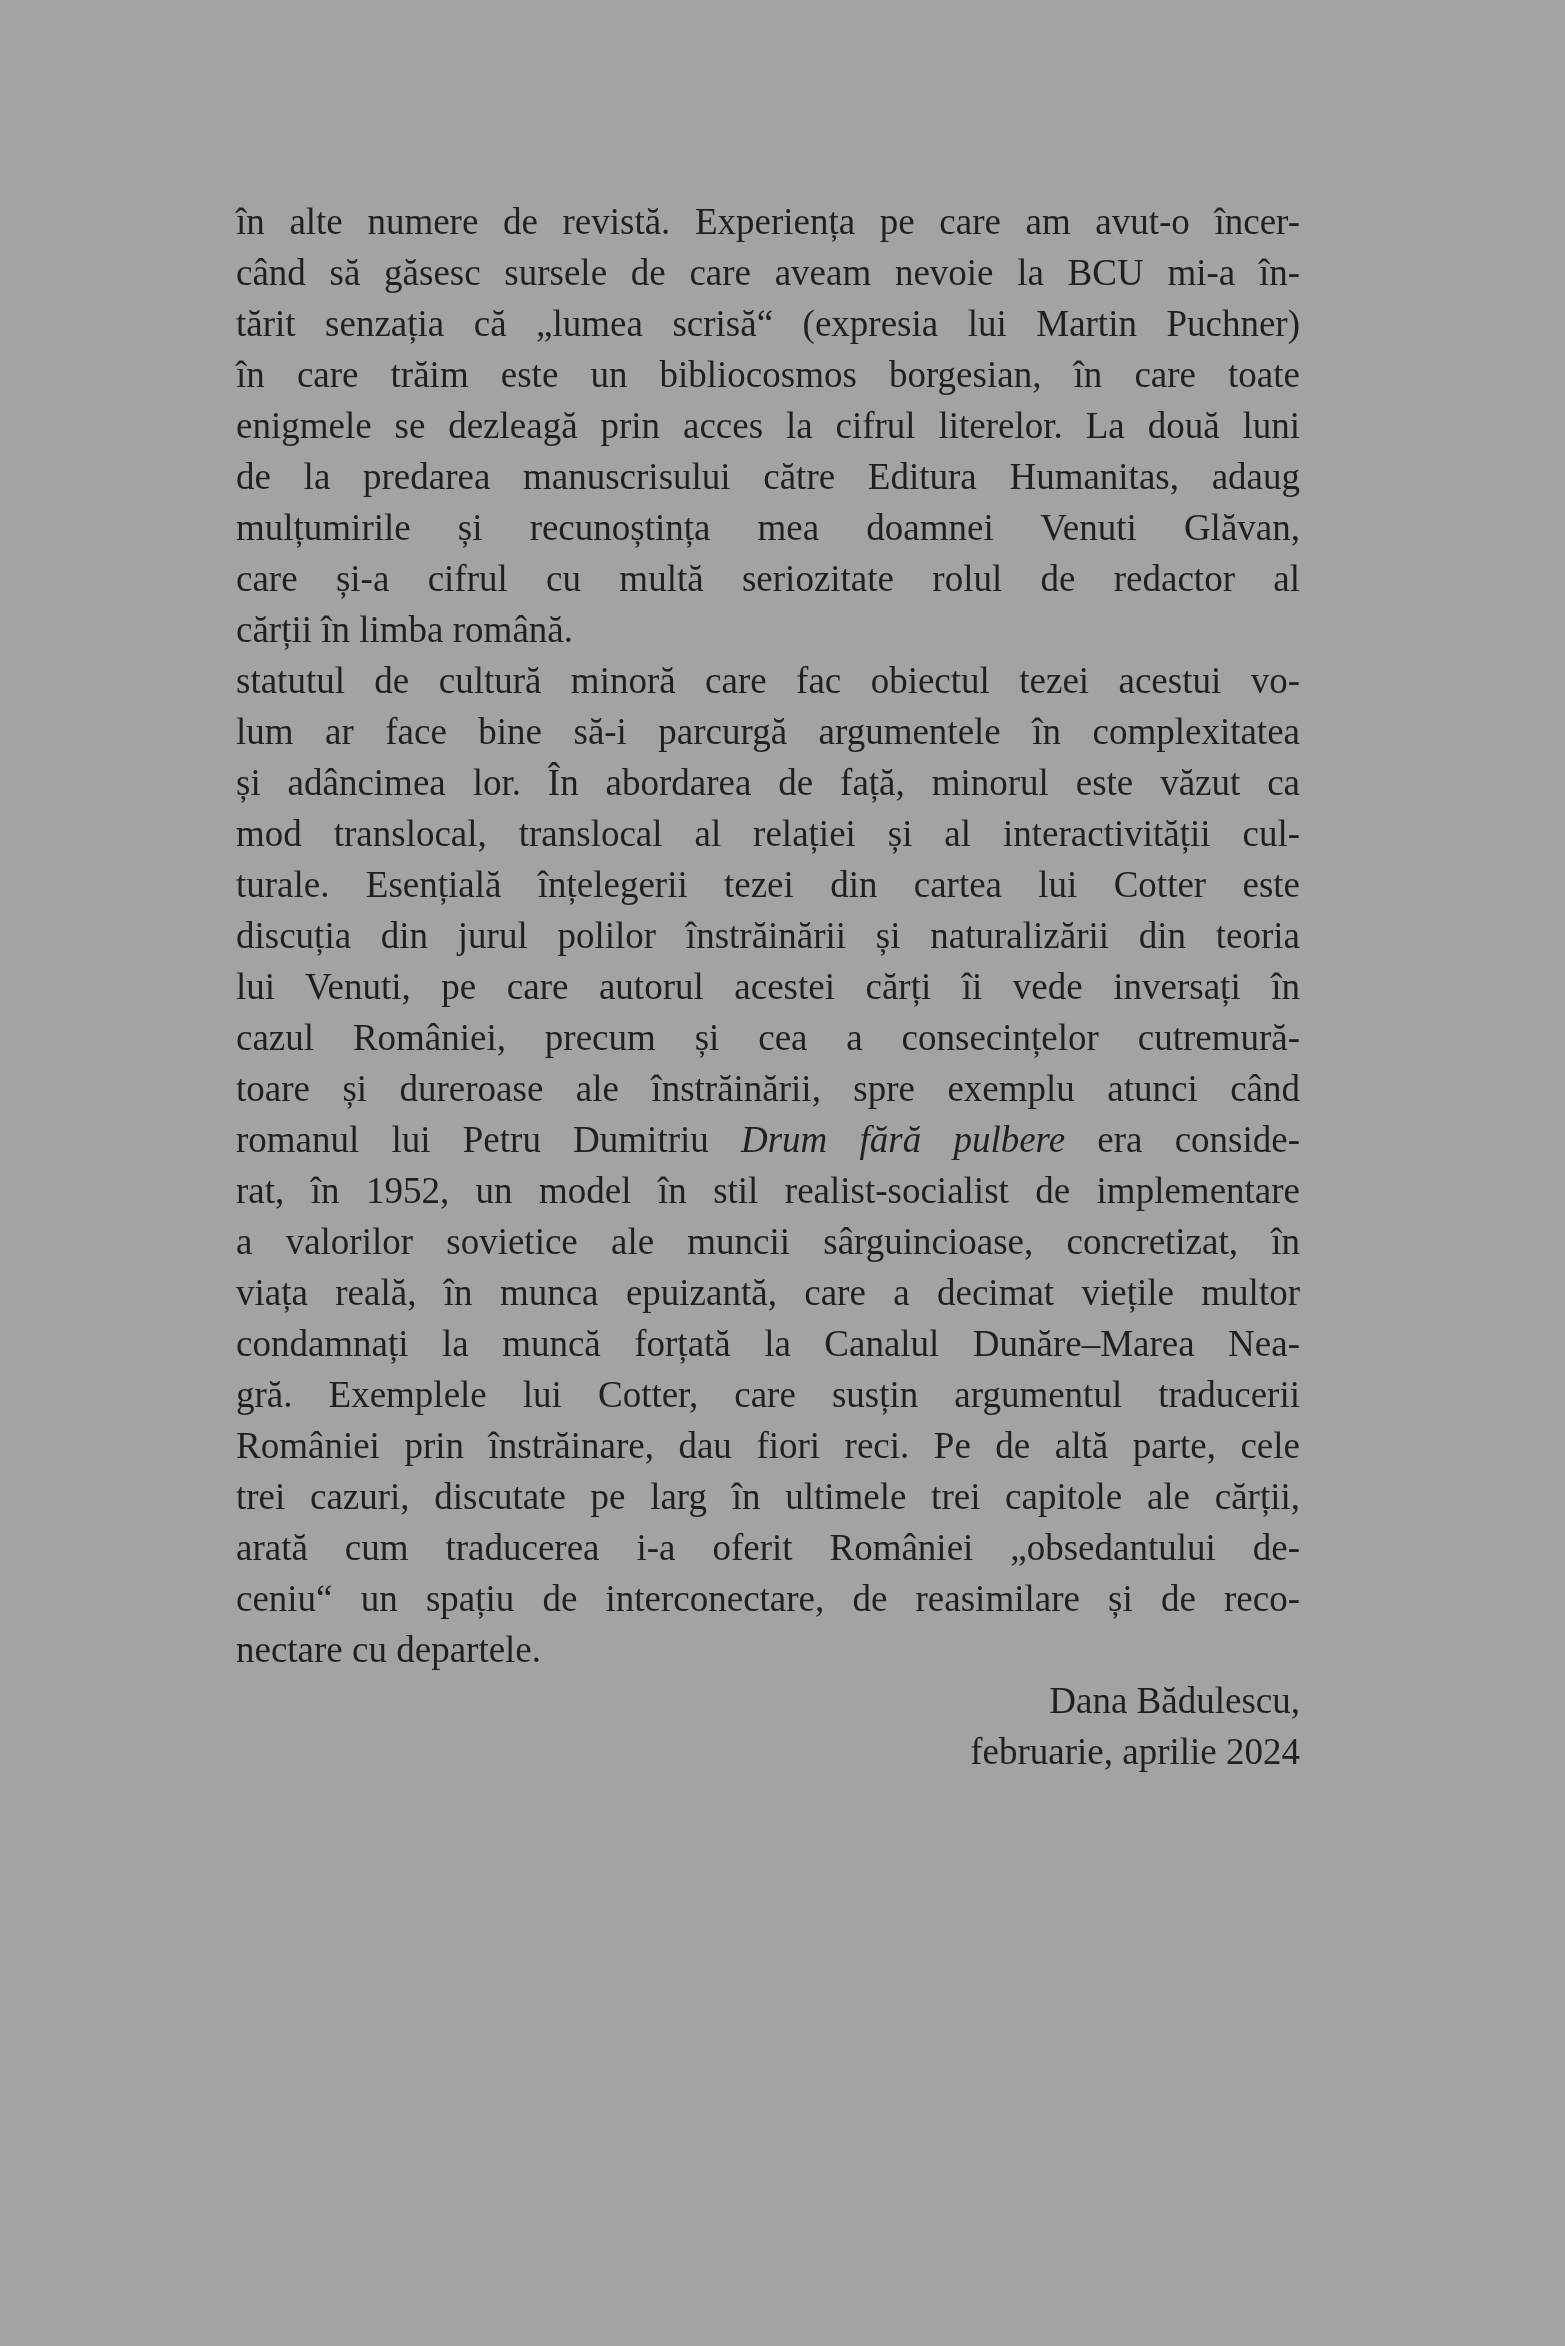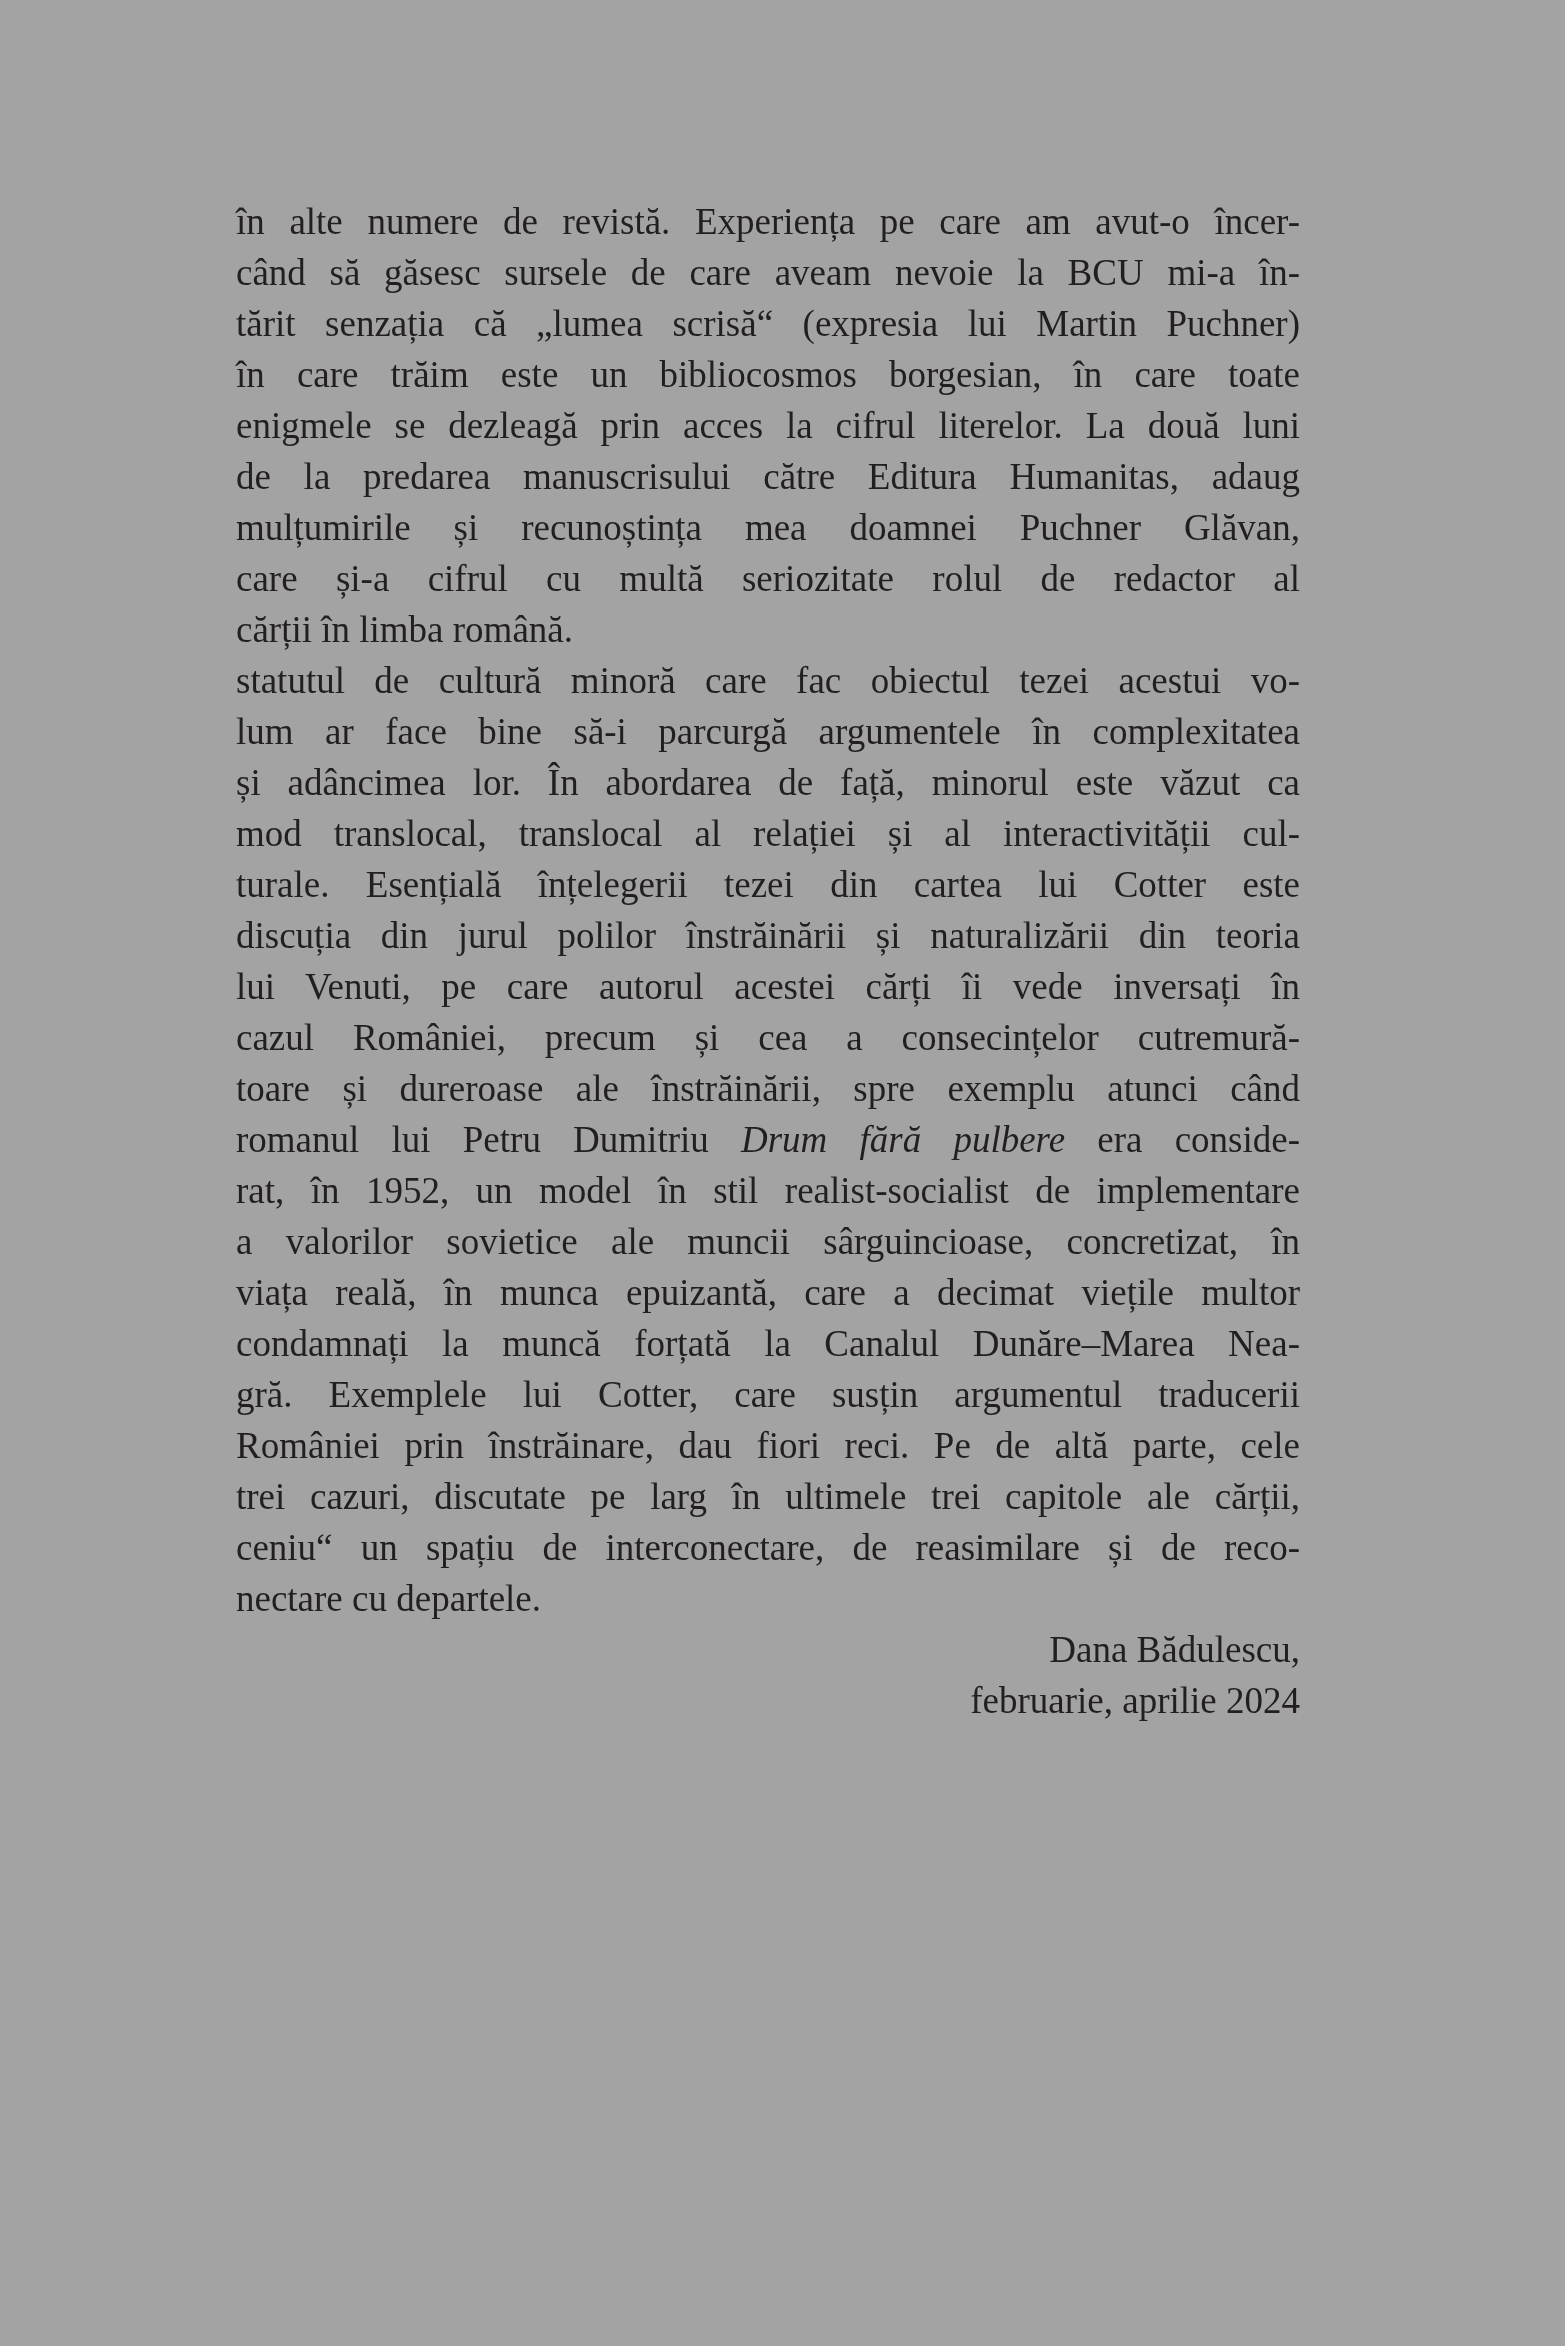--- a/index.html
+++ b/index.html
@@ -36,21 +36,21 @@
 <div class="page">
   <div class="text-block">
     <div id="paragraphs">
         <div>
           <span class="line"><span style="white-space: nowrap; word-spacing: 0px;">în alte numere de revistă. Experiența pe care am avut-o încer-</span></span>
           <span class="line"><span style="white-space: nowrap; word-spacing: 0px;">când să găsesc sursele de care aveam nevoie la BCU mi-a în-</span></span>
           <span class="line"><span style="white-space: nowrap; word-spacing: 0px;">tărit senzația că „lumea scrisă“ (expresia lui Martin Puchner)</span></span>
           <span class="line"><span style="white-space: nowrap; word-spacing: 0px;">în care trăim este un bibliocosmos borgesian, în care toate</span></span>
           <span class="line"><span style="white-space: nowrap; word-spacing: 0px;">enigmele se dezleagă prin acces la cifrul literelor. La două luni</span></span>
           <span class="line"><span style="white-space: nowrap; word-spacing: 0px;">de la predarea manuscrisului către Editura Humanitas, adaug</span></span>
-          <span class="line"><span style="white-space: nowrap; word-spacing: 0px;">mulțumirile și recunoștința mea doamnei Puchner Glăvan,</span></span>
+          <span class="line"><span style="white-space: nowrap; word-spacing: 0px;">mulțumirile și recunoștința mea doamnei Venuti Glăvan,</span></span>
           <span class="line"><span style="white-space: nowrap; word-spacing: 0px;">care și-a cifrul cu multă seriozitate rolul de redactor al</span></span>
           <span class="line last">cărții în limba română.</span>
         </div>
         <div>
           <span class="line"><span style="white-space: nowrap; word-spacing: 0px;">statutul de cultură minoră care fac obiectul tezei acestui vo-</span></span>
           <span class="line"><span style="white-space: nowrap; word-spacing: 0px;">lum ar face bine să-i parcurgă argumentele în complexitatea</span></span>
           <span class="line"><span style="white-space: nowrap; word-spacing: 0px;">și adâncimea lor. În abordarea de față, minorul este văzut ca</span></span>
           <span class="line"><span style="white-space: nowrap; word-spacing: 0px;">mod translocal, translocal al relației și al interactivității cul-</span></span>
           <span class="line"><span style="white-space: nowrap; word-spacing: 0px;">turale. Esențială înțelegerii tezei din cartea lui Cotter este</span></span>
           <span class="line"><span style="white-space: nowrap; word-spacing: 0px;">discuția din jurul polilor înstrăinării și naturalizării din teoria</span></span>
@@ -58,20 +58,21 @@
           <span class="line"><span style="white-space: nowrap; word-spacing: 0px;">cazul României, precum și cea a consecințelor cutremură-</span></span>
           <span class="line"><span style="white-space: nowrap; word-spacing: 0px;">toare și dureroase ale înstrăinării, spre exemplu atunci când</span></span>
           <span class="line"><span style="white-space: nowrap; word-spacing: 0px;"><span>romanul lui Petru Dumitriu </span><em>Drum fără pulbere</em><span> era conside-</span></span></span>
           <span class="line"><span style="white-space: nowrap; word-spacing: 0px;">rat, în 1952, un model în stil realist-socialist de implementare</span></span>
           <span class="line"><span style="white-space: nowrap; word-spacing: 0px;">a valorilor sovietice ale muncii sârguincioase, concretizat, în</span></span>
           <span class="line"><span style="white-space: nowrap; word-spacing: 0px;">viața reală, în munca epuizantă, care a decimat viețile multor</span></span>
           <span class="line"><span style="white-space: nowrap; word-spacing: 0px;">condamnați la muncă forțată la Canalul Dunăre–Marea Nea-</span></span>
           <span class="line"><span style="white-space: nowrap; word-spacing: 0px;">gră. Exemplele lui Cotter, care susțin argumentul traducerii</span></span>
           <span class="line"><span style="white-space: nowrap; word-spacing: 0px;">României prin înstrăinare, dau fiori reci. Pe de altă parte, cele</span></span>
           <span class="line"><span style="white-space: nowrap; word-spacing: 0px;">trei cazuri, discutate pe larg în ultimele trei capitole ale cărții,</span></span>
+          <span class="line"><span style="white-space: nowrap; word-spacing: 0px;">arată cum traducerea i-a oferit României „obsedantului de-</span></span>
           <span class="line"><span style="white-space: nowrap; word-spacing: 0px;">ceniu“ un spațiu de interconectare, de reasimilare și de reco-</span></span>
           <span class="line last">nectare cu departele.</span>
         </div>
       </div>
     <div class="line sig">Dana Bădulescu,</div>
     <div class="line sig">februarie, aprilie 2024</div>
   </div>
 </div>
 
 

